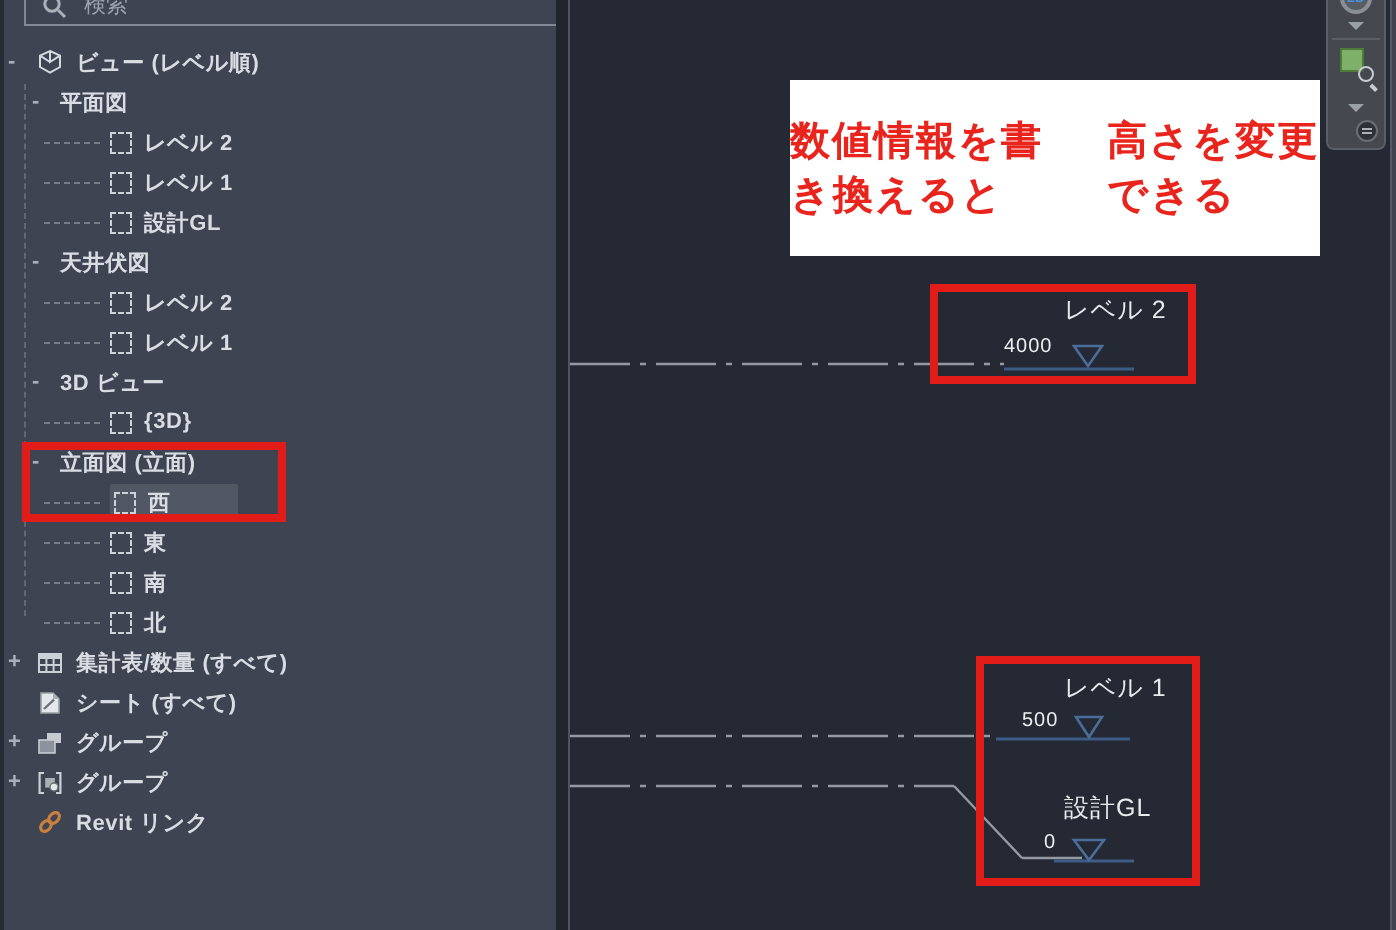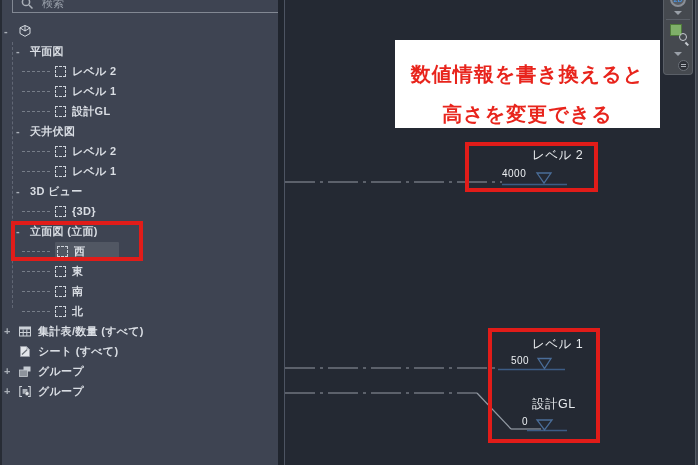--- a/index.html
+++ b/index.html
@@ -34,21 +34,21 @@
   .vguide { position:absolute; left:10px; top:42px; height:266px; border-left:1px dashed rgba(150,158,170,0.4); }
   .redbox { position:absolute; border:4px solid #e11c19; }
   .sb-redbox { left:9px; top:221px; width:132px; height:40px; }
 
   
   .canvas { position:absolute; left:285px; top:0; width:413px; height:465px;
             background:#242933; overflow:hidden; }
   .canvas svg.draw { position:absolute; left:0; top:0; }
 
   .annotation { position:absolute; left:110px; top:40px; width:265px; height:88px;
-                background:#ffffff; display:flex; flex-direction:column;
+                background:#ffffff; display:flex; flex-direction:row;
                 justify-content:flex-end; align-items:center; gap:13px; }
   .annotation div { color:#e8241c; font-size:20px; font-weight:bold; letter-spacing:1px; }
 
   .lvl-name { position:absolute; color:#e8ebee; font-size:12.5px; letter-spacing:0.5px; }
   .lvl-val  { position:absolute; color:#eceff2; font-size:10px; letter-spacing:0.5px; }
   .cv-redbox-l2 { left:180px; top:142px; width:133px; height:50px; }
   .cv-redbox-l1 { left:203px; top:328px; width:112px; height:115px; }
 
   
   .navbar { position:absolute; left:378px; top:-10px; width:30px; height:85px;
@@ -98,20 +98,21 @@
       <div class="row r-l1">
         <span class="expander">-</span>
         <span class="bicon">
           <svg width="14" height="14" viewBox="0 0 14 14">
               <g fill="none" stroke="#d5dae0" stroke-width="1">
             <path d="M7 1.5 L12 3.8 L12 9.5 L7 12.3 L2 9.5 L2 3.8 Z"></path>
             <path d="M7 1.5 L7 7 L12 3.8 M7 7 L2 3.8"></path>
               </g>
             </svg>
         </span>
+        <span class="lbl">ビュー (レベル順)</span>
       </div>
 
       <div class="row r-l2">
         <span class="expander">-</span>
         <span class="lbl">平面図</span>
       </div>
 
       <div class="row r-l3">
         <span class="stub"></span>
         <span class="vicon"></span>
@@ -229,20 +230,32 @@
             <path d="M4 1.5 H1.8 V11.5 H4"></path>
                 <path d="M10 1.5 H12.2 V11.5 H10"></path>
               </g>
             <rect x="4.6" y="4" width="4.8" height="4.8" fill="#aab0b8"></rect>
             <circle cx="9" cy="8.5" r="2" fill="#e3e6ea" stroke="#6b7078" stroke-width="0.7"></circle>
             </svg>
         </span>
         <span class="lbl">グループ</span>
       </div>
 
+      <div class="row r-l1">
+        <span class="expander"></span>
+        <span class="bicon">
+          <svg width="14" height="14" viewBox="0 0 14 14">
+              <g fill="none" stroke="#c9803f" stroke-width="1.6">
+            <ellipse cx="5" cy="9" rx="3.1" ry="2.2" transform="rotate(-45 5 9)"></ellipse>
+            <ellipse cx="9" cy="5" rx="3.1" ry="2.2" transform="rotate(-45 9 5)"></ellipse>
+              </g>
+            </svg>
+        </span>
+        <span class="lbl">Revit リンク</span>
+      </div>
 
     </div>
 
     <div class="redbox sb-redbox"></div>
     <div class="divider-r"></div>
   </div>
 
   <div class="canvas">
 
     <svg class="draw" width="413" height="465" viewBox="0 0 413 465">

